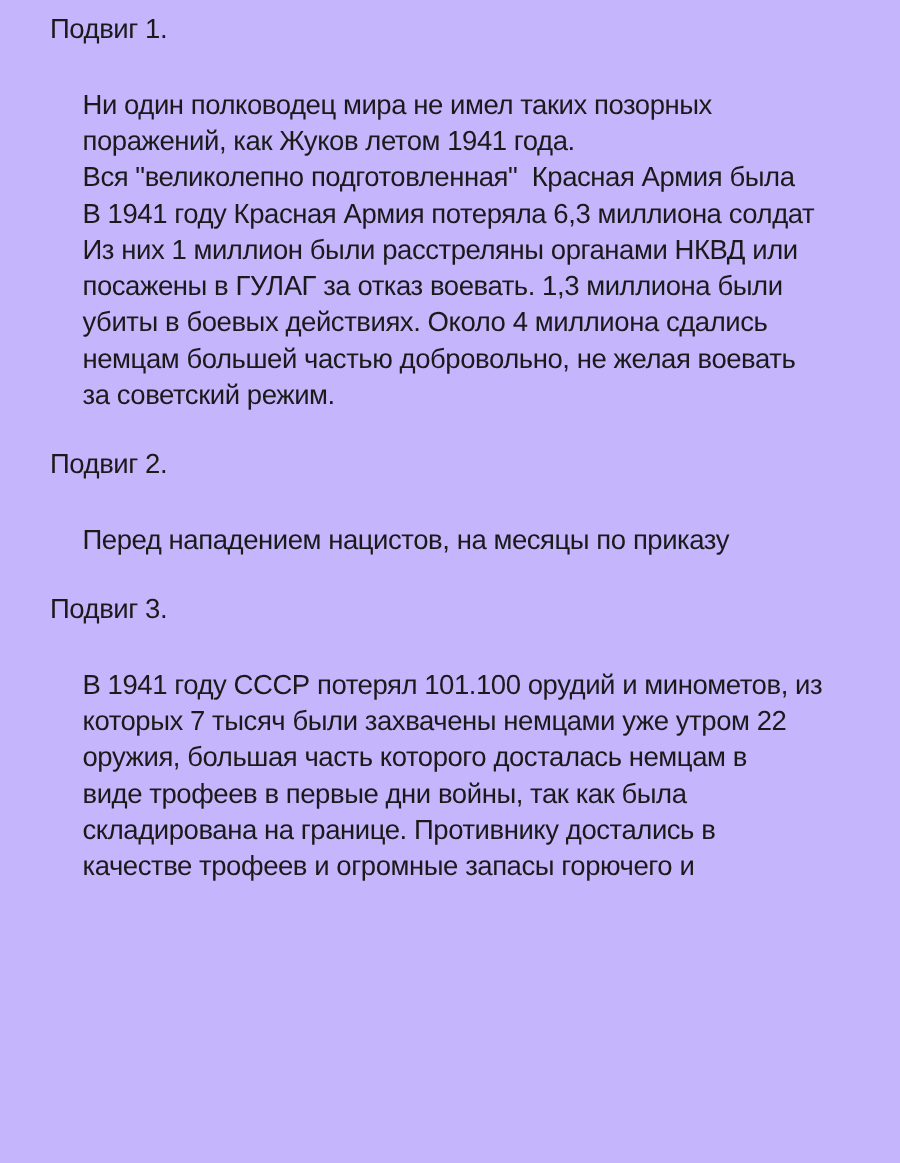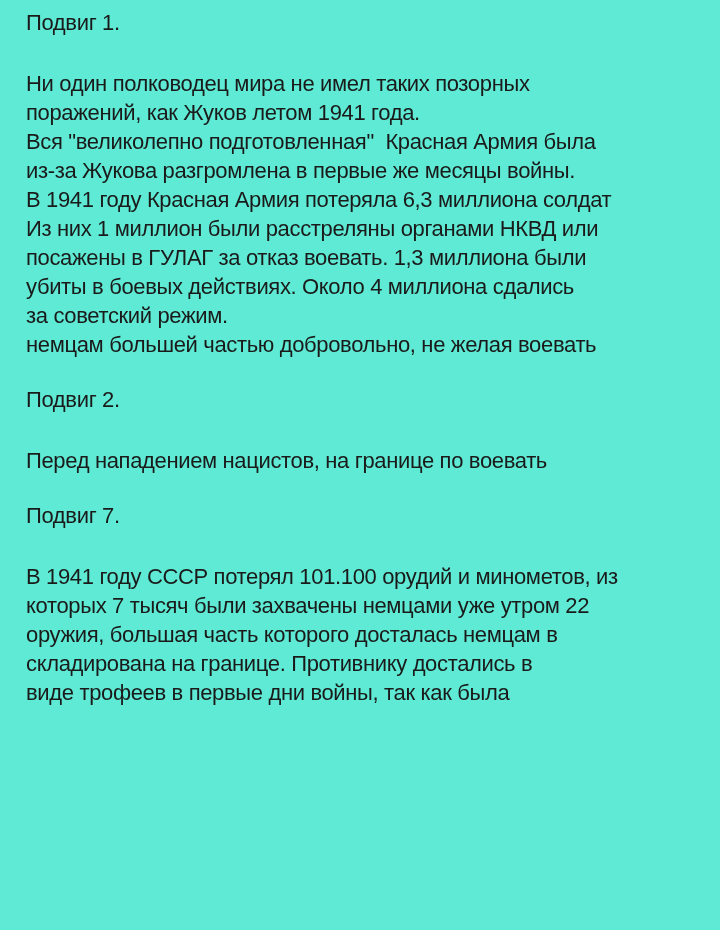--- a/index.html
+++ b/index.html
@@ -5,73 +5,74 @@
   html, body {
     margin: 0;
     padding: 0;
     background: #ffffff;
     overflow: hidden;
   }
   .page {
     box-sizing: border-box;
     width: 720px;
     height: 930px;
-    background: #5eead4;
-    padding: 8px 18px 0 26px;
+    background: #c4b5fd;
+    padding: 8px 18px 0 40px;
     font-family: "Liberation Sans", sans-serif;
     font-size: 22px;
     line-height: 29px;
     letter-spacing: -0.35px;
     color: #1a1a1a;
   }
   .sec-heading {
     margin: 0 0 32px 0;
     white-space: pre;
     font-weight: normal;
     font-size: 22px;
   }
   .sec-body {
     margin: 0 0 26px 0;
   }
   .line {
     white-space: pre;
+    margin-left: 26px;
   }
 </style>
 </head>
 <body>
 
 <div class="page">
 
   <div class="section">
     <div class="sec-heading">Подвиг 1.</div>
     <div class="sec-body">
       <div class="line">Ни один полководец мира не имел таких позорных</div>
       <div class="line">поражений, как Жуков летом 1941 года.</div>
       <div class="line">Вся "великолепно подготовленная"  Красная Армия была</div>
-      <div class="line">из-за Жукова разгромлена в первые же месяцы войны.</div>
       <div class="line">В 1941 году Красная Армия потеряла 6,3 миллиона солдат</div>
       <div class="line">Из них 1 миллион были расстреляны органами НКВД или</div>
       <div class="line">посажены в ГУЛАГ за отказ воевать. 1,3 миллиона были</div>
       <div class="line">убиты в боевых действиях. Около 4 миллиона сдались</div>
+      <div class="line">немцам большей частью добровольно, не желая воевать</div>
       <div class="line">за советский режим.</div>
-      <div class="line">немцам большей частью добровольно, не желая воевать</div>
     </div>
   </div>
 
   <div class="section">
     <div class="sec-heading">Подвиг 2.</div>
     <div class="sec-body">
-      <div class="line">Перед нападением нацистов, на границе по воевать</div>
+      <div class="line">Перед нападением нацистов, на месяцы по приказу</div>
     </div>
   </div>
 
   <div class="section">
-    <div class="sec-heading">Подвиг 7.</div>
+    <div class="sec-heading">Подвиг 3.</div>
     <div class="sec-body">
       <div class="line">В 1941 году СССР потерял 101.100 орудий и минометов, из</div>
       <div class="line">которых 7 тысяч были захвачены немцами уже утром 22</div>
       <div class="line">оружия, большая часть которого досталась немцам в</div>
+      <div class="line">виде трофеев в первые дни войны, так как была</div>
       <div class="line">складирована на границе. Противнику достались в</div>
-      <div class="line">виде трофеев в первые дни войны, так как была</div>
+      <div class="line">качестве трофеев и огромные запасы горючего и</div>
     </div>
   </div>
 
 </div>
 
 </body></html>

